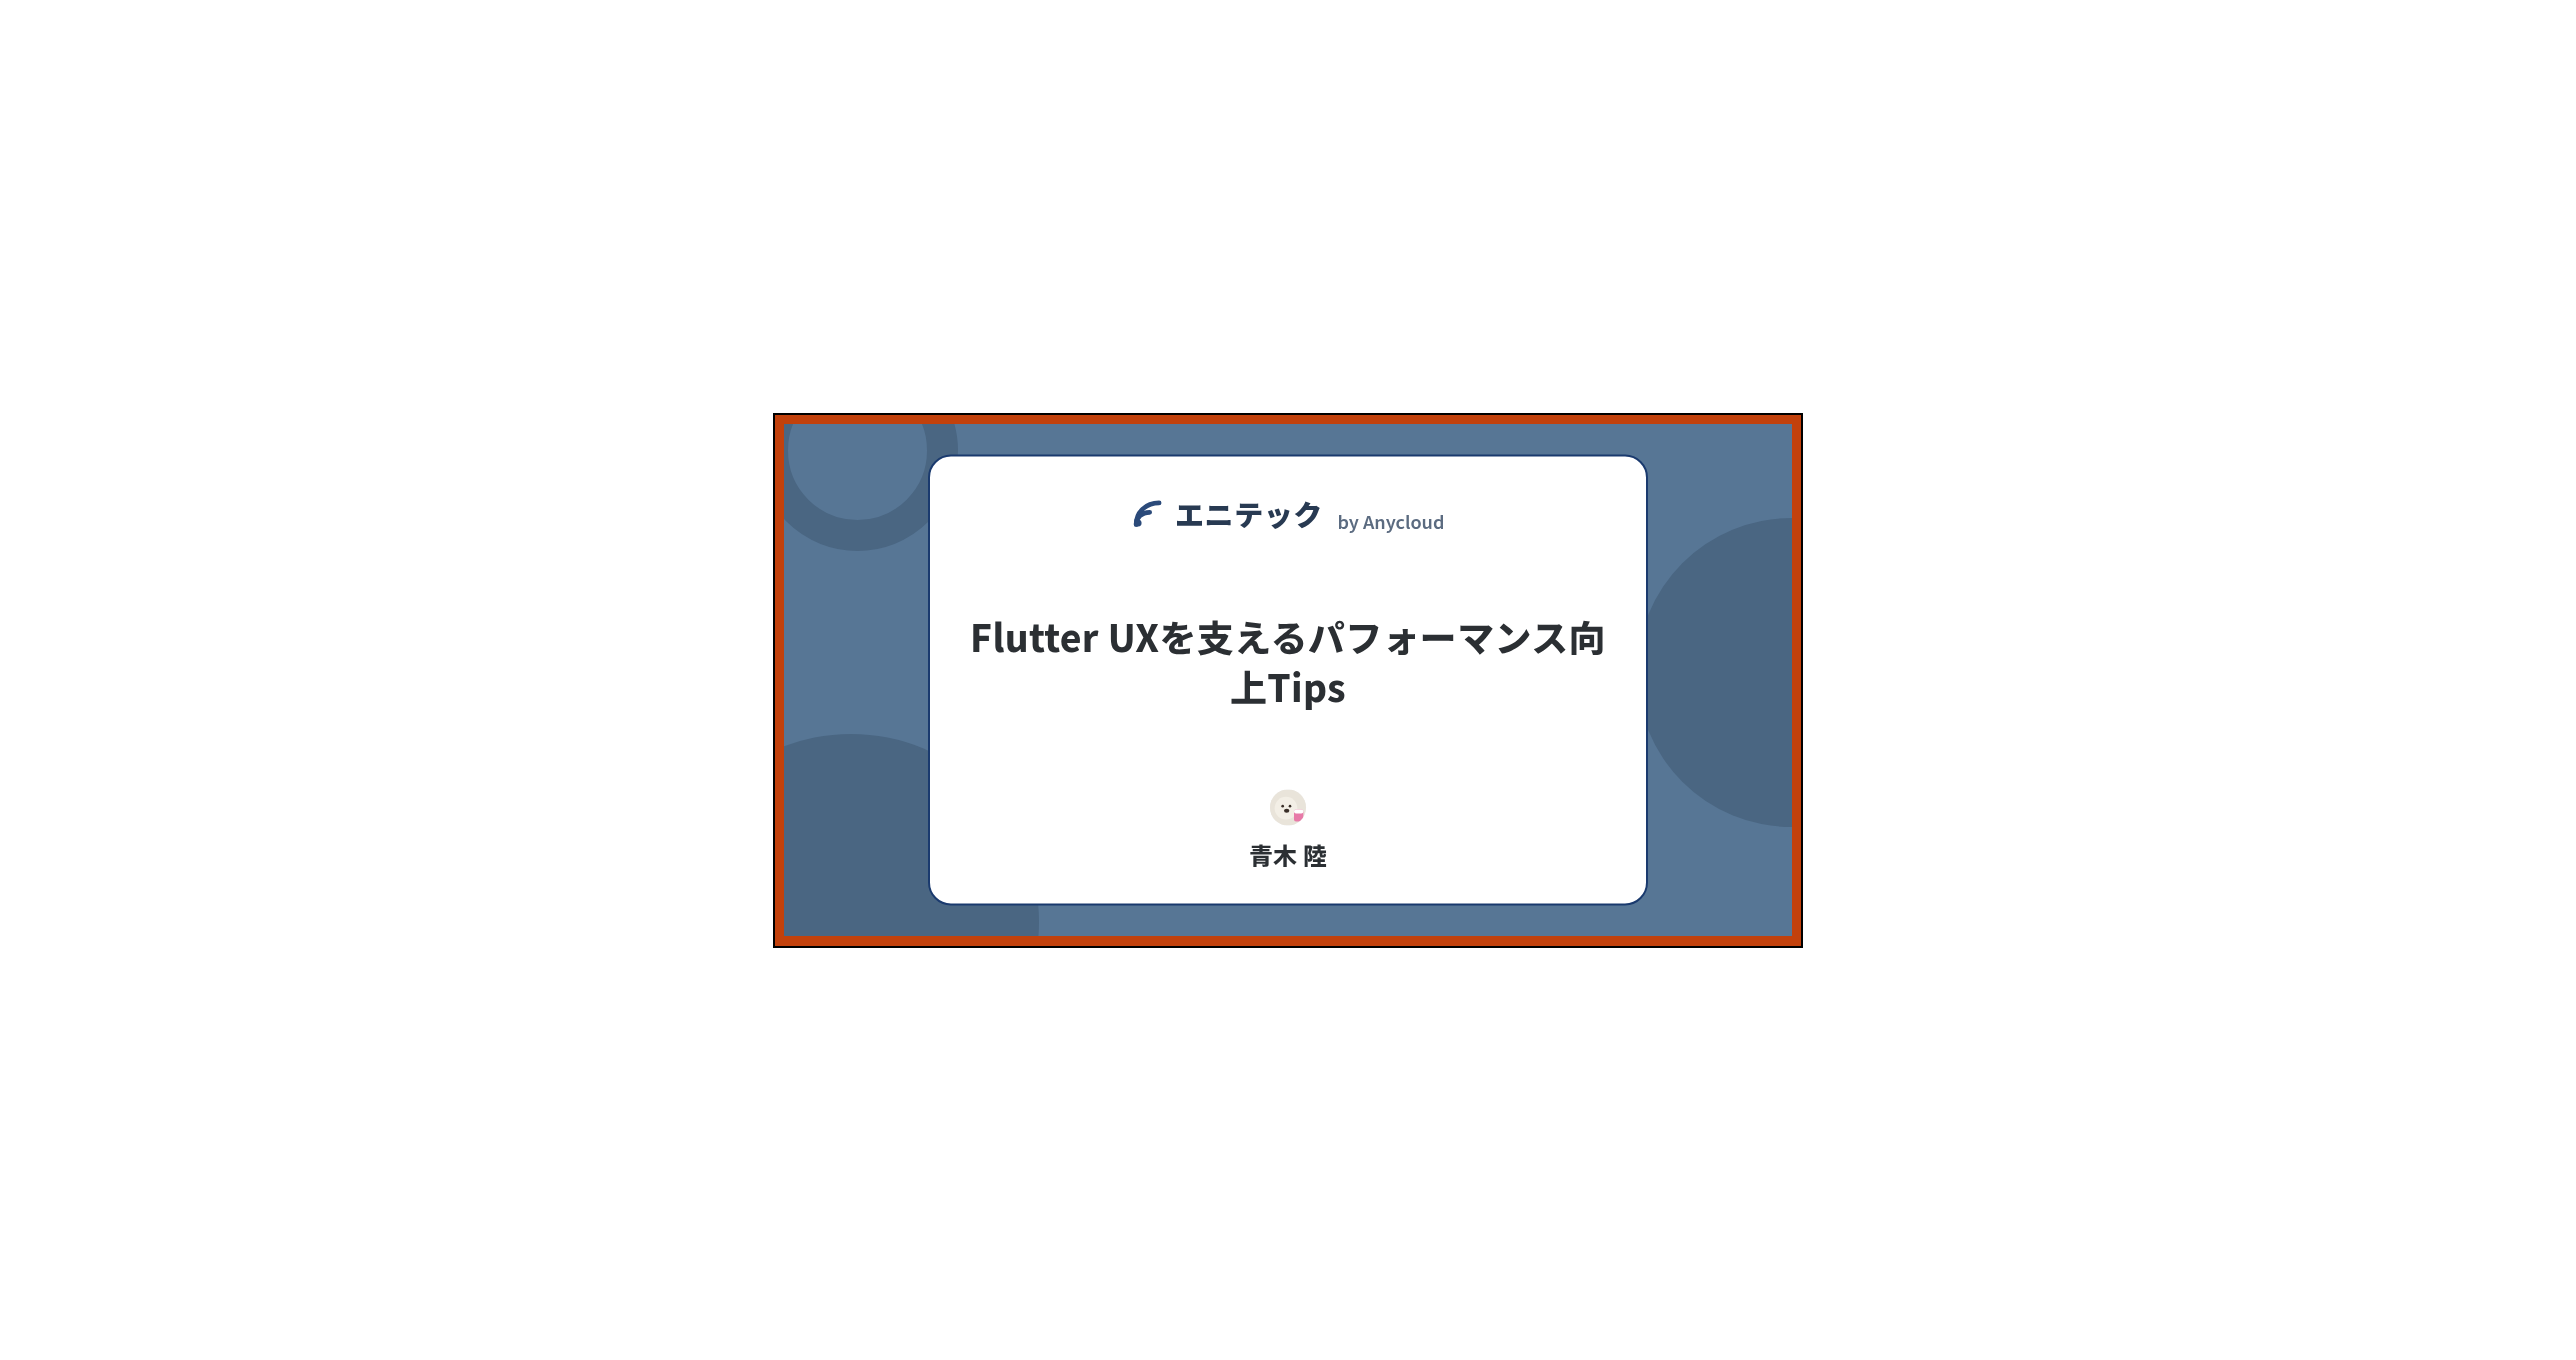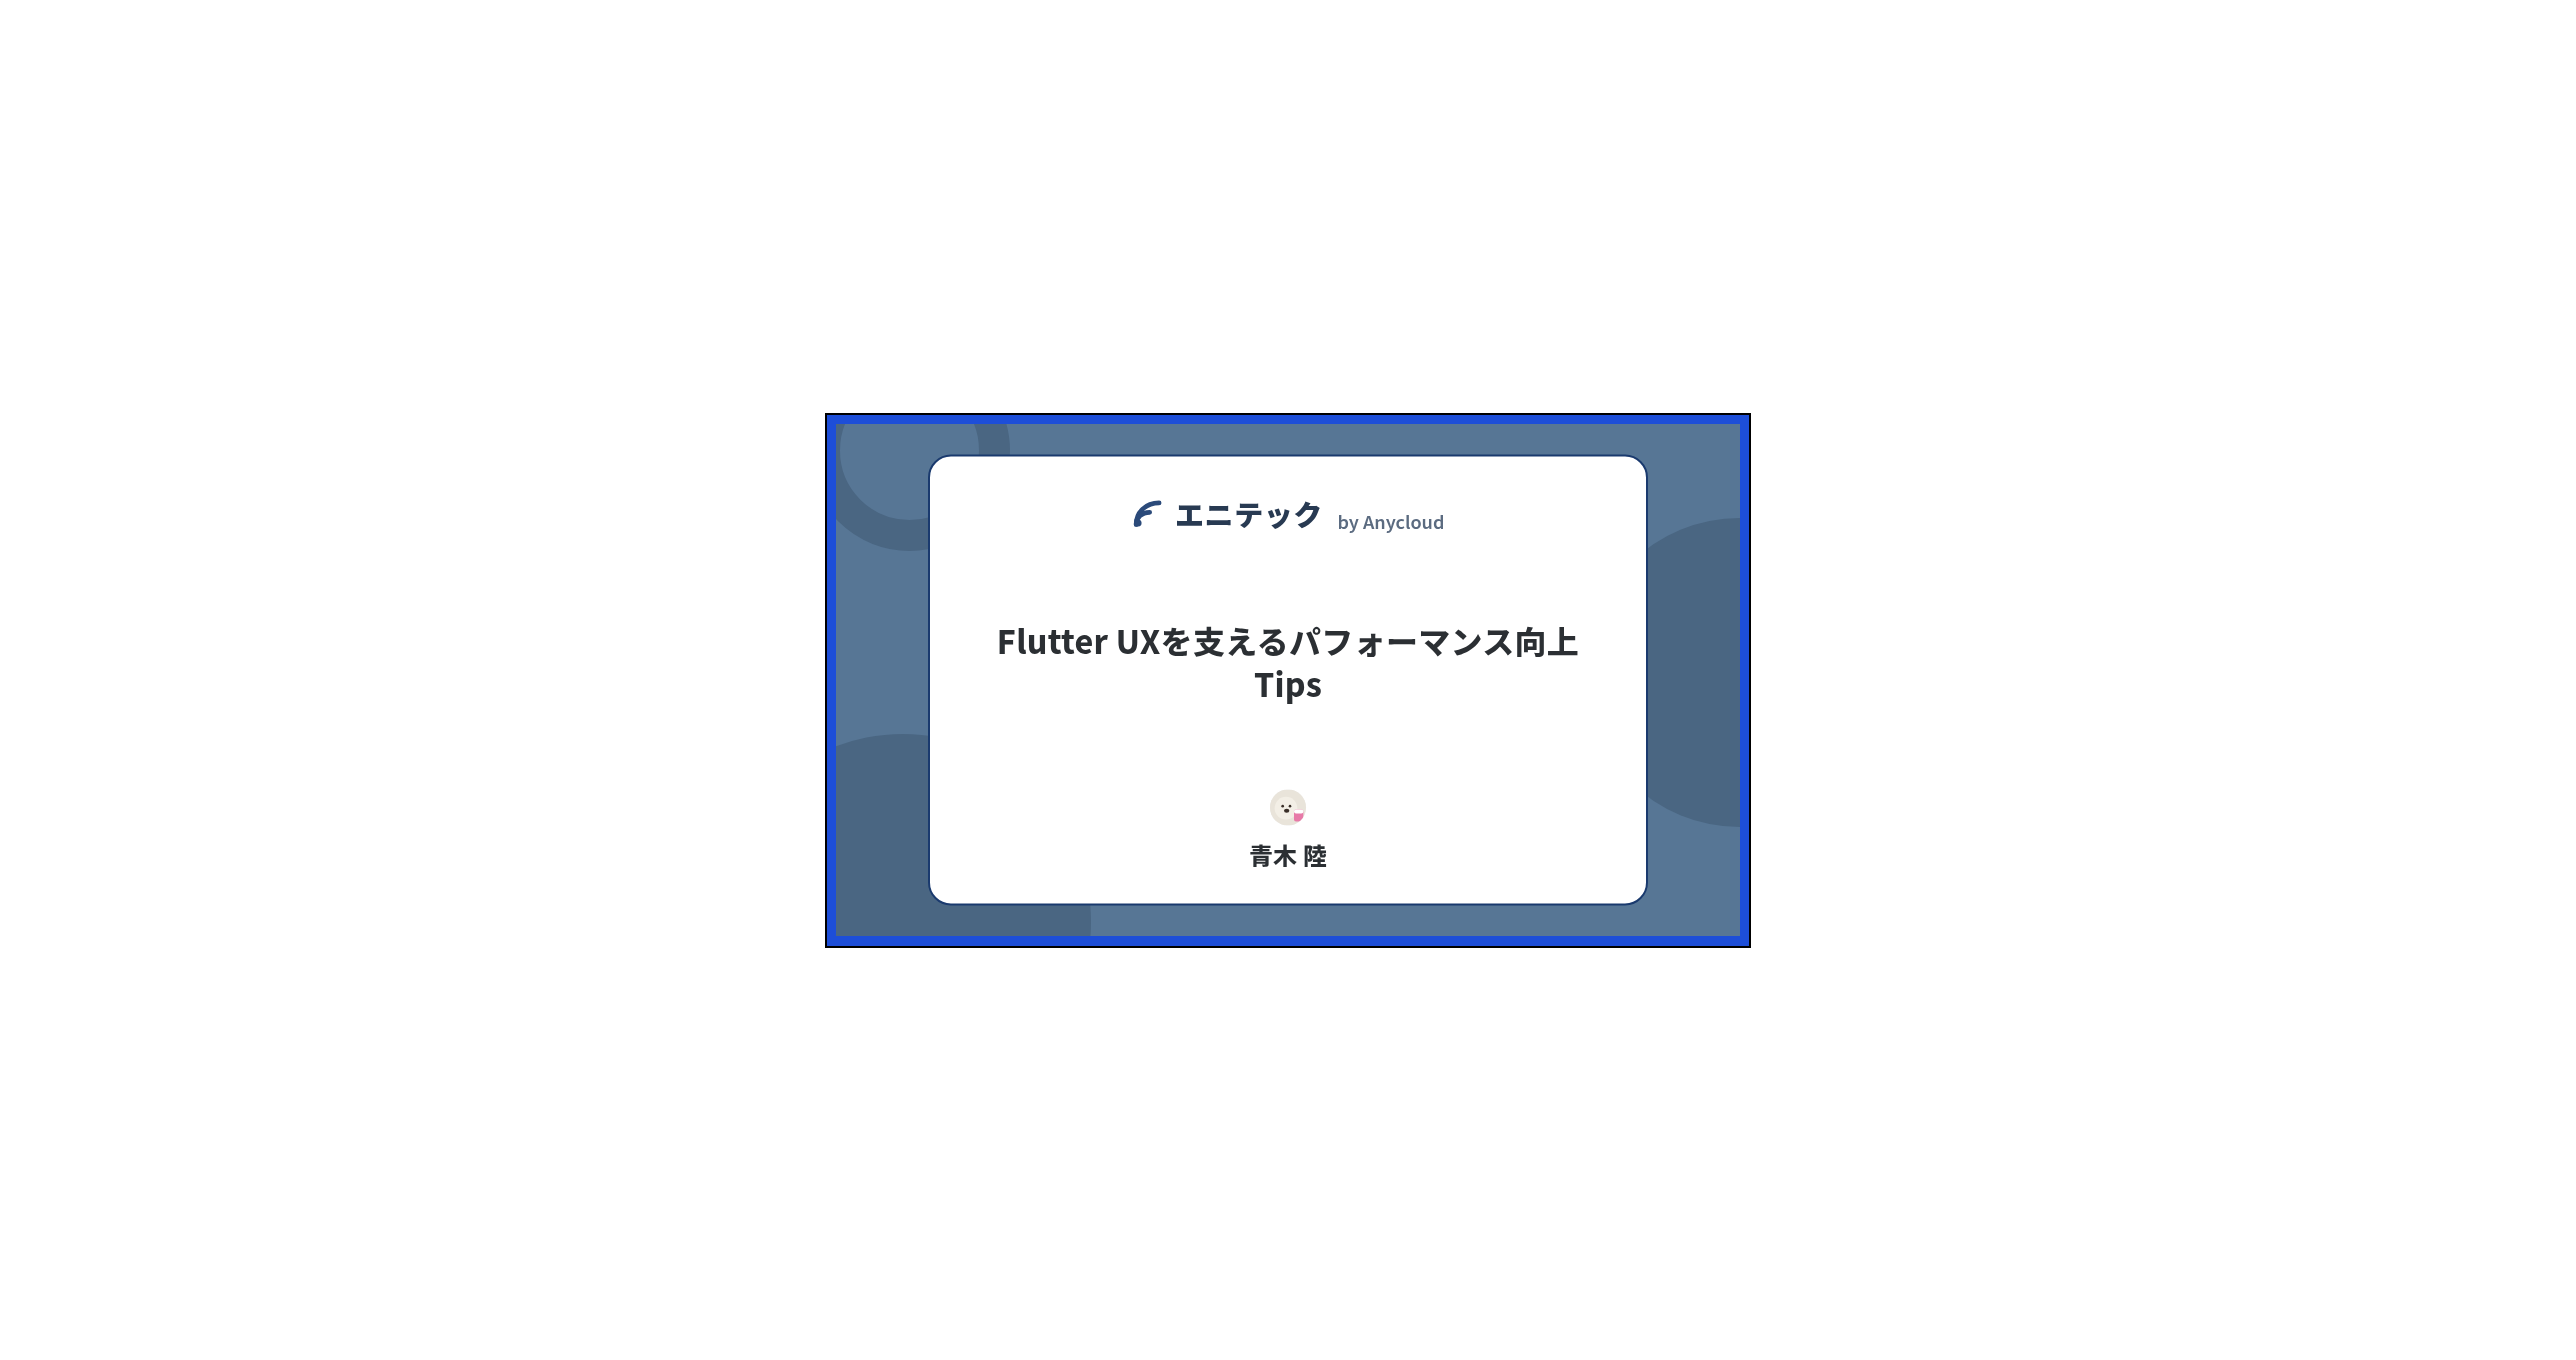--- a/index.html
+++ b/index.html
@@ -5,24 +5,24 @@
 * { margin: 0; padding: 0; box-sizing: border-box; }
 html, body { width: 100%; height: 100%; }
 body {
   font-family: -apple-system, BlinkMacSystemFont, "Hiragino Sans", "Hiragino Kaku Gothic ProN", "Noto Sans JP", "Yu Gothic", Meiryo, sans-serif;
   background: #ffffff;
   display: flex;
   align-items: center;
   justify-content: center;
 }
 .outer {
-  width: 926px;
+  width: 1030px;
   height: 535px;
   position: relative;
-  background: #1d4ed8;
+  background: #c2410c;
   border: 2px solid #000;
   overflow: hidden;
   padding-left: 32px;
 }
 .bg {
   position: absolute;
   inset: 9.4px;
   background: #577695;
   overflow: hidden;
 }
@@ -85,21 +85,21 @@
   margin-left: 2.7px;
 }
 .title-wrap {
   flex: 1;
   display: flex;
   align-items: center;
   justify-content: center;
   width: 100%;
 }
 .title {
-  font-size: 32px;
+  font-size: 37px;
   font-weight: 800;
   color: #2b2f33;
   text-align: center;
   line-height: 1.35;
   letter-spacing: 0.01em;
 }
 .author {
   display: flex;
   align-items: center;
   gap: 10.7px;

